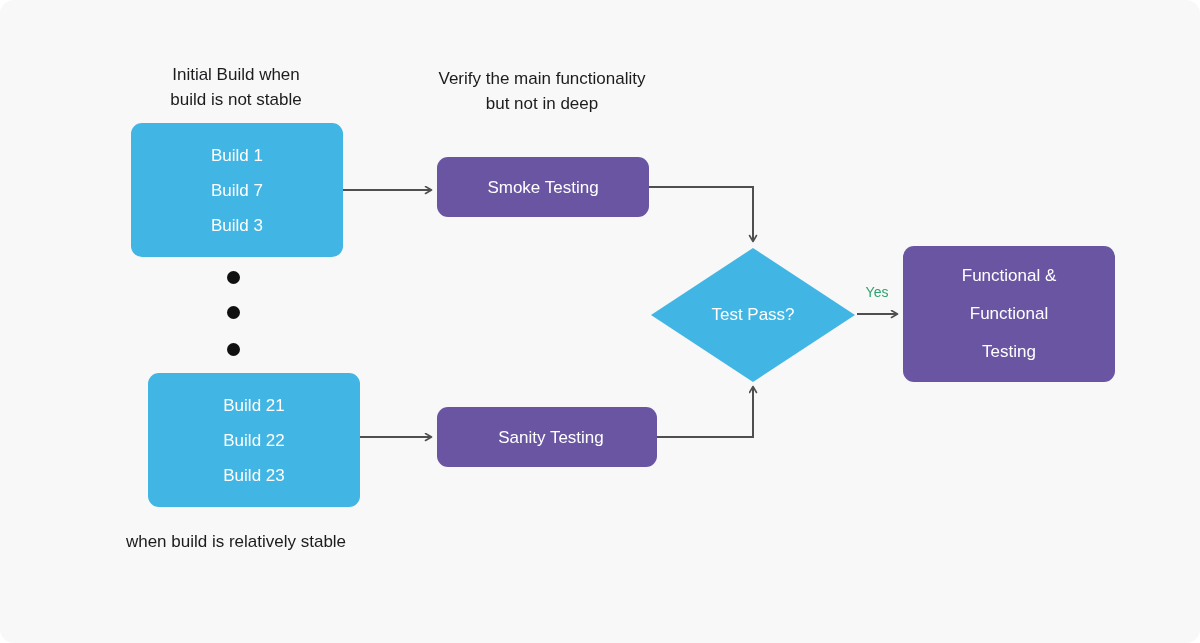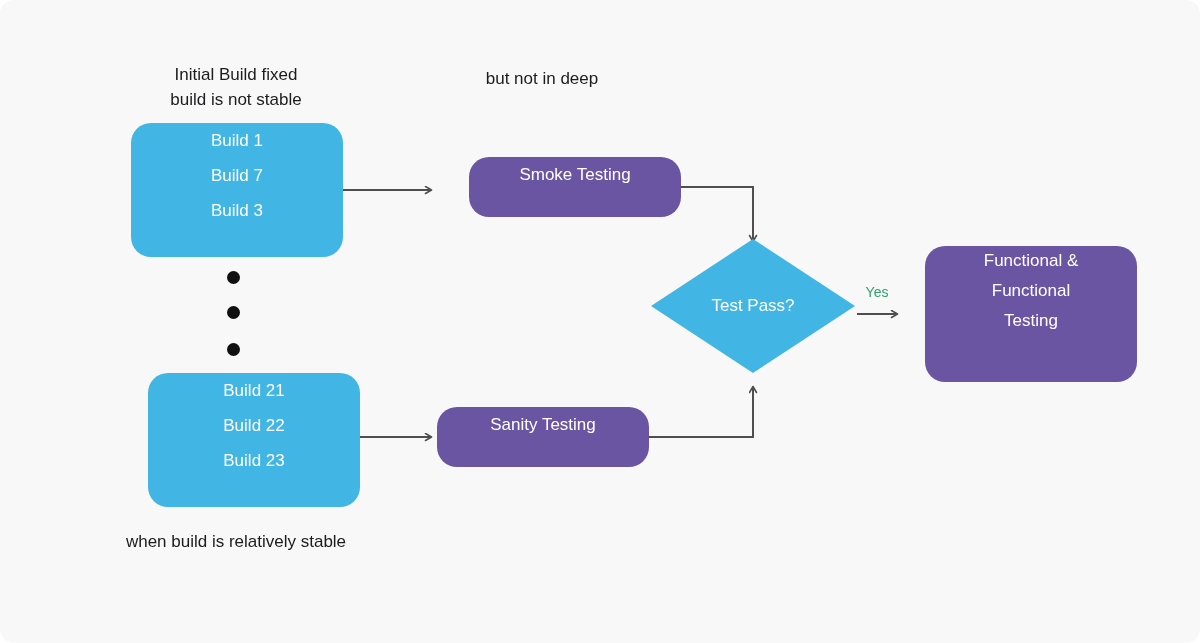--- a/index.html
+++ b/index.html
@@ -22,40 +22,41 @@
   .caption-top-left{left:76px;top:62px;width:320px;}
   .caption-top-middle{left:382px;top:66px;width:320px;}
   .caption-bottom-left{left:76px;top:529px;width:320px;}
   .caption-bottom-middle{left:383px;top:529px;width:320px;}
 
   .node{
     position:absolute;
     display:flex;
     flex-direction:column;
     align-items:center;
-    border-radius:20px;
+    justify-content:center;
+    border-radius:11px;
     color:#ffffff;
     font-size:17px;
     font-weight:500;
     text-align:center;
   }
   .node-blue{background:#41B5E3;}
   .node-purple{background:#6A55A3;}
 
   .build-top{left:131px;top:123px;width:212px;height:134px;}
   .build-bottom{left:148px;top:373px;width:212px;height:134px;}
   .node-line{line-height:35px;}
 
-  .smoke{left:437px;top:157px;width:212px;height:60px;margin-left:32px;}
-  .sanity{left:437px;top:407px;width:212px;height:60px;}
+  .smoke{left:437px;top:157px;width:212px;height:60px;}
+  .sanity{left:437px;top:407px;width:212px;height:60px;padding-left:8px;}
 
-  .functional{left:925px;top:246px;width:212px;height:136px;}
+  .functional{left:903px;top:246px;width:212px;height:136px;gap:8px;}
   .functional .node-line{line-height:30px;}
 
-  .diamond-wrap{position:absolute;left:651px;top:239px;width:204px;height:134px;text-align:center;}
+  .diamond-wrap{position:absolute;left:651px;top:248px;width:204px;height:134px;text-align:center;}
   .diamond-wrap svg{position:absolute;left:0;top:0;}
   .diamond-label{
     position:absolute;left:0;top:0;width:100%;height:100%;
     display:flex;align-items:center;justify-content:center;
     color:#ffffff;font-size:17px;font-weight:500;
   }
 
   .dot{
     position:absolute;
     width:13px;height:13px;
@@ -90,24 +91,25 @@
       </marker>
     </defs>
     <path d="M343 190 H431" fill="none" stroke="#4F4F4F" stroke-width="2" marker-end="url(#arrowhead)"></path>
     <path d="M343 437 H431" fill="none" stroke="#4F4F4F" stroke-width="2" marker-end="url(#arrowhead)"></path>
     <path d="M649 187 H753 V241" fill="none" stroke="#4F4F4F" stroke-width="2" marker-end="url(#arrowhead)"></path>
     <path d="M649 437 H753 V387" fill="none" stroke="#4F4F4F" stroke-width="2" marker-end="url(#arrowhead)"></path>
     <path d="M857 314 H897" fill="none" stroke="#4F4F4F" stroke-width="2" marker-end="url(#arrowhead)"></path>
   </svg>
 
   <div class="caption caption-top-left">
-    <div>Initial Build fixed</div>
+    <div>Initial Build when</div>
     <div>build is not stable</div>
   </div>
   <div class="caption caption-top-middle">
+    <div>Verify the main functionality</div>
     <div>but not in deep</div>
   </div>
   <div class="caption caption-bottom-left">
     <div>when build is relatively stable</div>
   </div>
   <div class="caption caption-bottom-middle">
   </div>
 
   <div class="node node-blue build-top">
     <div class="node-line">Build 1</div>

